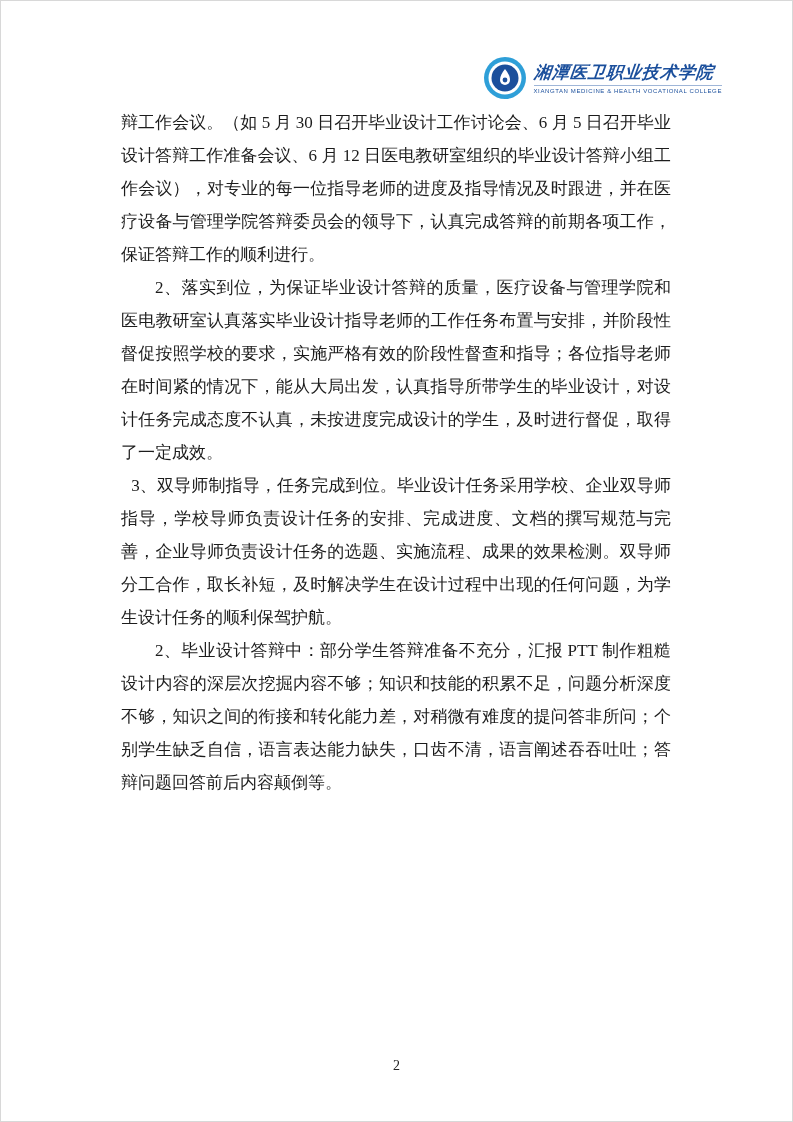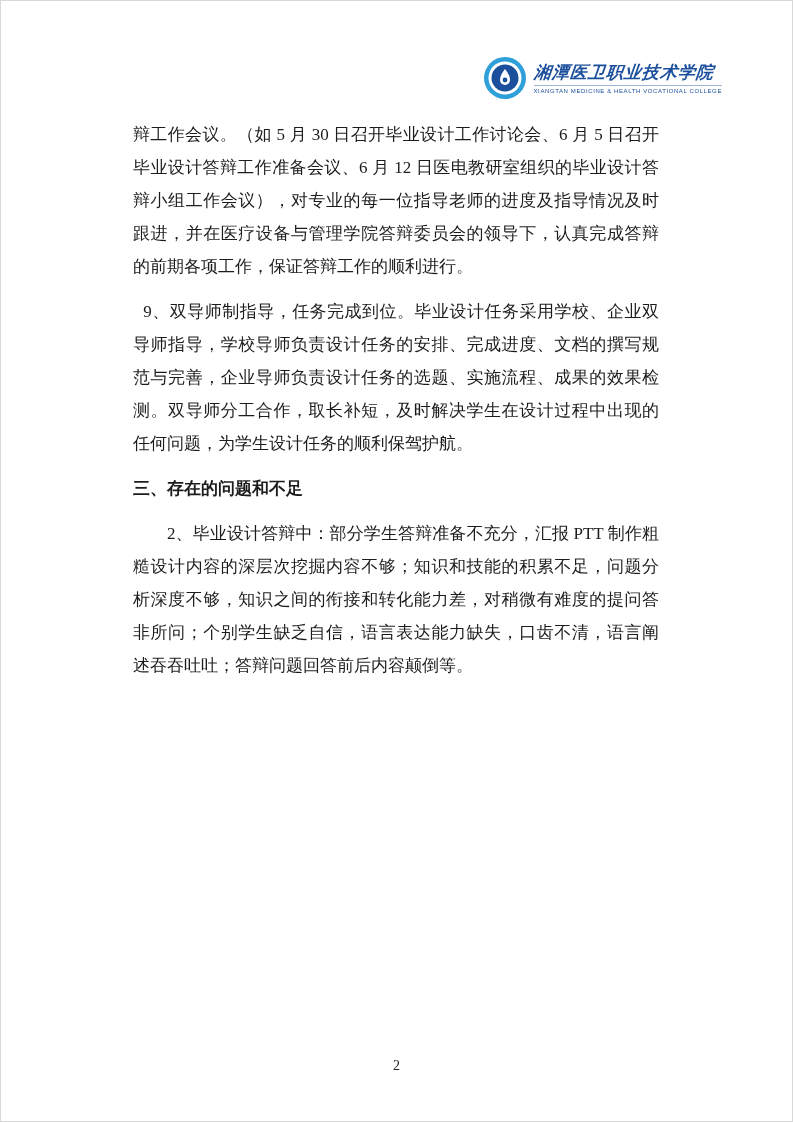--- a/index.html
+++ b/index.html
@@ -55,21 +55,21 @@
   
   .content {
     position: absolute;
     left: 120px;
     right: 121px;
     top: 105px;
     font-size: 17px;
     line-height: 33px;
     text-align: justify;
   }
-  .content p { margin: 12px; }
+  .content p { margin: 0; }
   .indent-0  { text-indent: 0; }
   .indent-05 { text-indent: 0.6em; }
   .indent-2  { text-indent: 2em; }
   .section-heading {
     font-weight: bold;
     text-indent: 0;
     font-family: "Liberation Sans", "DejaVu Sans", sans-serif;
     font-size: 17px;
   }
 
@@ -98,20 +98,20 @@
       <circle cx="22" cy="24" r="2.4" fill="#1b4f9c"></circle>
     </svg>
     <div class="logo-text">
       <span class="logo-zh">湘潭医卫职业技术学院</span>
       <span class="logo-en">XIANGTAN MEDICINE &amp; HEALTH VOCATIONAL COLLEGE</span>
     </div>
   </div>
 
   <div class="content">
     <p class="indent-0">辩工作会议。（如 5 月 30 日召开毕业设计工作讨论会、6 月 5 日召开毕业设计答辩工作准备会议、6 月 12 日医电教研室组织的毕业设计答辩小组工作会议），对专业的每一位指导老师的进度及指导情况及时跟进，并在医疗设备与管理学院答辩委员会的领导下，认真完成答辩的前期各项工作，保证答辩工作的顺利进行。</p>
-    <p class="indent-05">9、双导师制指导，任务完成到位。毕业设计任务采用学校、企业双导师指导，学校导师负责设计任务的安排、完成进度、文档的撰写规范与完善，企业导师负责设计任务的选题、实施流程、成果的效果检测。双导师分工合作，取长补短，及时解决学生在设计过程中出现的任何问题，为学生设计任务的顺利保驾护航。</p>
-    <p class="section-heading">三、存在的问题和不足</p>
+    <p class="indent-2">2、落实到位，为保证毕业设计答辩的质量，医疗设备与管理学院和医电教研室认真落实毕业设计指导老师的工作任务布置与安排，并阶段性督促按照学校的要求，实施严格有效的阶段性督查和指导；各位指导老师在时间紧的情况下，能从大局出发，认真指导所带学生的毕业设计，对设计任务完成态度不认真，未按进度完成设计的学生，及时进行督促，取得了一定成效。</p>
+    <p class="indent-05">3、双导师制指导，任务完成到位。毕业设计任务采用学校、企业双导师指导，学校导师负责设计任务的安排、完成进度、文档的撰写规范与完善，企业导师负责设计任务的选题、实施流程、成果的效果检测。双导师分工合作，取长补短，及时解决学生在设计过程中出现的任何问题，为学生设计任务的顺利保驾护航。</p>
     <p class="indent-2">2、毕业设计答辩中：部分学生答辩准备不充分，汇报 PTT 制作粗糙设计内容的深层次挖掘内容不够；知识和技能的积累不足，问题分析深度不够，知识之间的衔接和转化能力差，对稍微有难度的提问答非所问；个别学生缺乏自信，语言表达能力缺失，口齿不清，语言阐述吞吞吐吐；答辩问题回答前后内容颠倒等。</p>
   </div>
 
   <div class="page-number">2</div>
 
 </div>
 
 </body></html>

